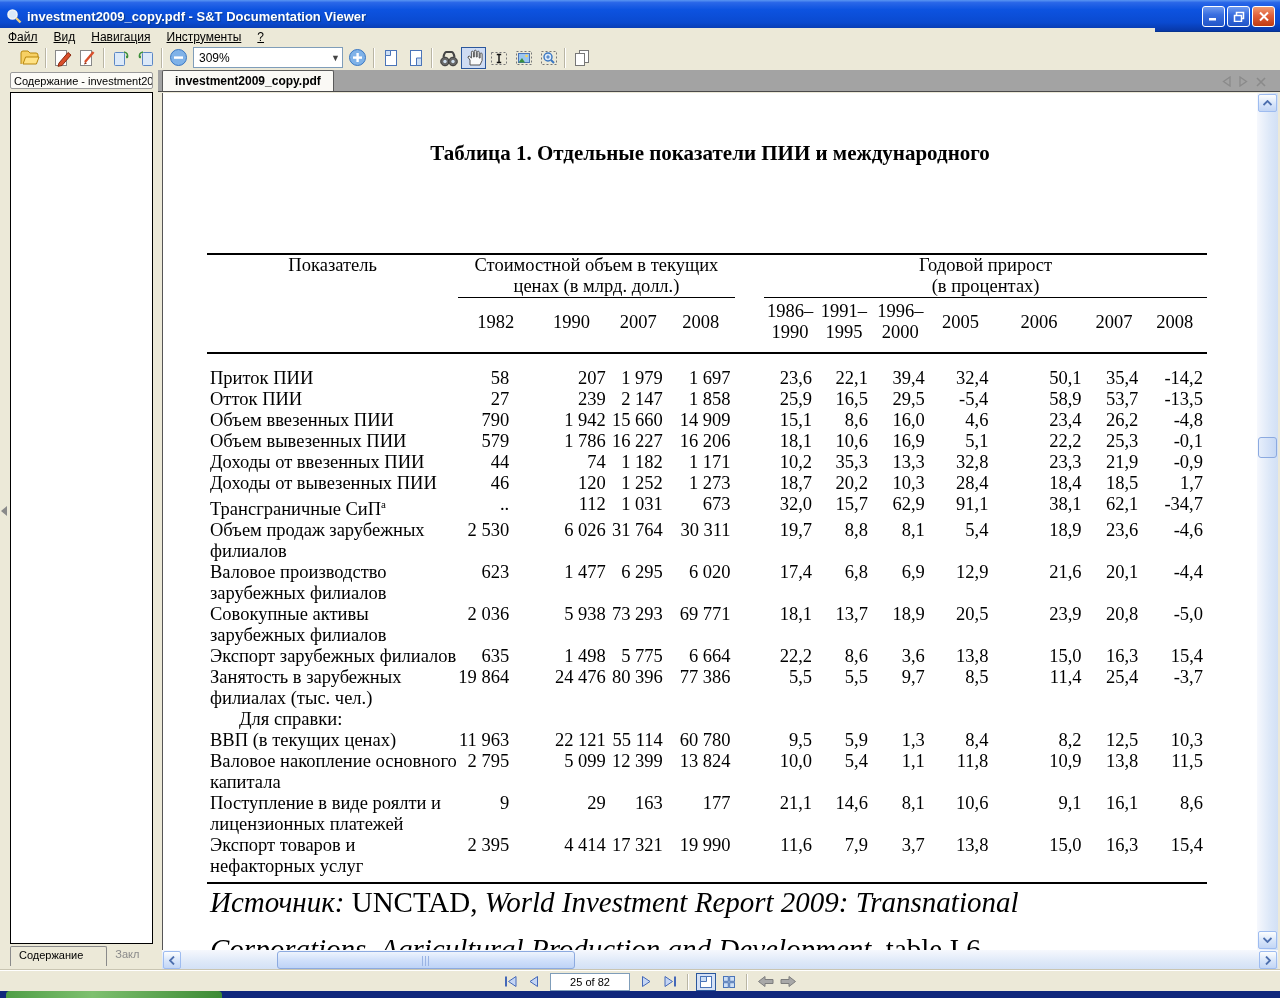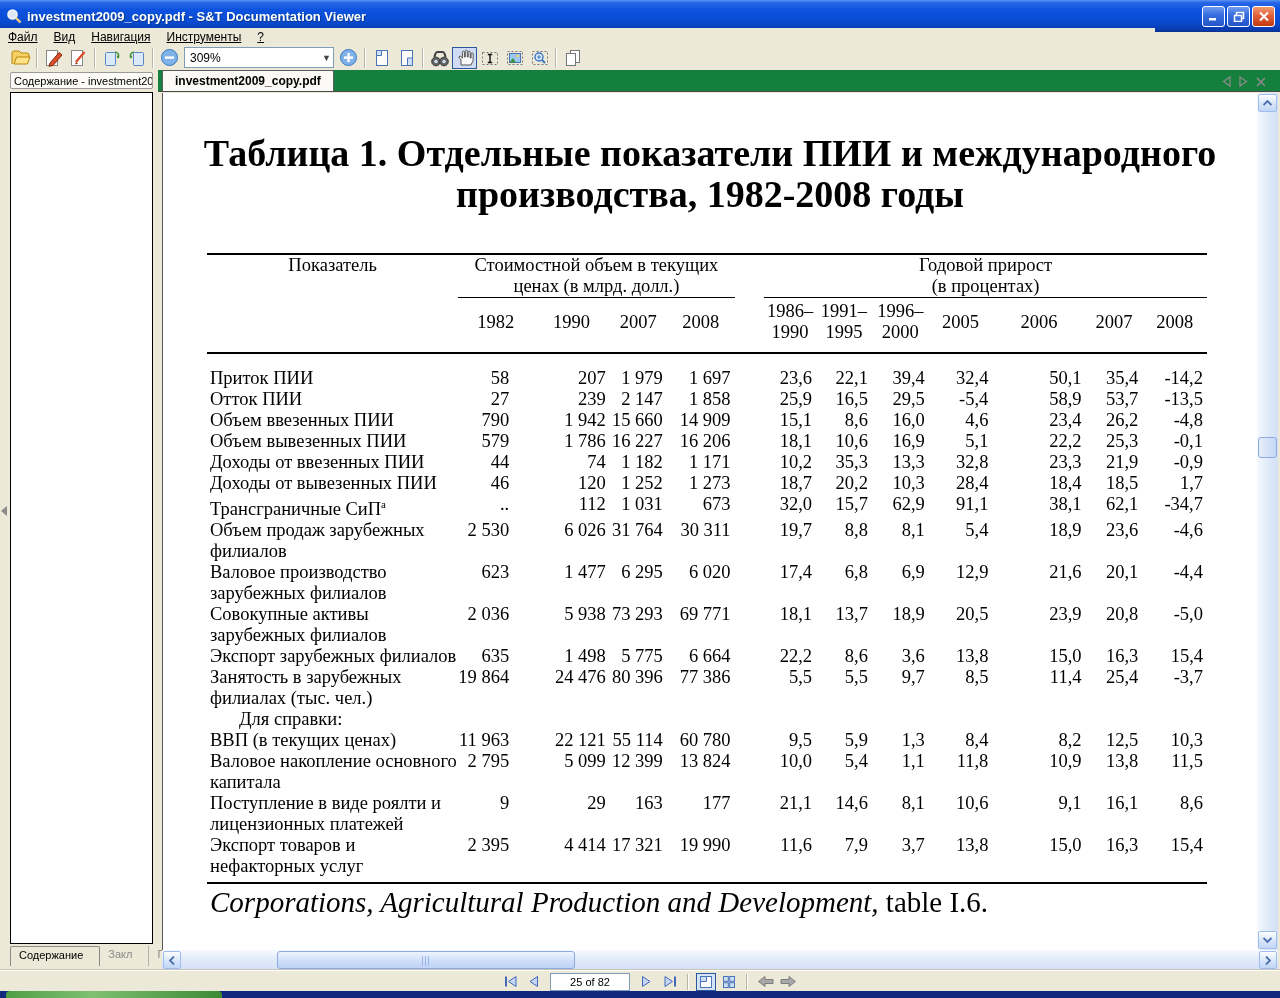--- a/index.html
+++ b/index.html
@@ -15,53 +15,53 @@
   .wbtn{width:23px;height:21px;border:1px solid #fff;border-radius:3px;padding:0;cursor:default;
         display:flex;align-items:center;justify-content:center;
         background:linear-gradient(180deg,#6f9bf0 0%,#3a6fe0 40%,#2255c8 100%);}
   .wbtn.close{background:linear-gradient(180deg,#f09a70 0%,#e0603c 45%,#c03a10 100%);}
   
   .menubar{position:absolute;left:0;top:28px;width:1155px;height:17px;background:#ece9d8;
     display:flex;align-items:center;font-size:12px;color:#000;}
   .menu-item{padding:0 8px;text-decoration:underline;cursor:default;}
   
   .toolbar{position:absolute;left:0;top:45px;width:1280px;height:25px;background:#ece9d8;
-    display:flex;align-items:center;padding-left:8px;box-sizing:border-box;}
+    display:flex;align-items:center;padding-left:17px;box-sizing:border-box;}
   .tbtn{width:25px;height:22px;display:inline-flex;align-items:center;justify-content:center;cursor:default;}
   .tbtn.sel{border:1px solid #2b579c;background:#cfdcf3;box-sizing:border-box;}
   .sep{width:1px;height:20px;background:#b9b5a4;margin:0 3px;border-right:1px solid #fff;}
   .zoombox{width:148px;height:19px;background:#fff;border:1px solid #7f9db9;display:flex;align-items:center;
     font-size:12px;margin:0 2px;}
   .zoombox .zval{flex:1;padding-left:5px;}
   .zoombox .dd{width:13px;height:100%;display:flex;align-items:center;justify-content:center;color:#444;font-size:9px;}
   
   .collapse-arrow{position:absolute;left:1px;top:506px;width:0;height:0;
     border-top:5px solid transparent;border-bottom:5px solid transparent;border-right:6px solid #8a8a8a;}
   .sidebar-header{position:absolute;left:10px;top:72px;width:143px;height:17px;background:#fcfbf7;
     border:1px solid #9a9a9a;border-radius:2px;font-size:11px;line-height:16px;padding-left:3px;
     white-space:nowrap;overflow:hidden;box-sizing:border-box;}
   .sidebar-panel{position:absolute;left:10px;top:92px;width:143px;height:852px;background:#fff;
     border:1px solid #000;box-sizing:border-box;}
   .sidebar-tabs{position:absolute;left:10px;top:946px;width:150px;height:20px;display:flex;
     align-items:stretch;font-size:11px;}
-  .stab{padding:2px 16px 0 8px;color:#8a8a8a;border-right:1px solid #b5b2a3;cursor:default;white-space:nowrap;}
+  .stab{padding:2px 23px 0 8px;color:#8a8a8a;border-right:1px solid #b5b2a3;cursor:default;white-space:nowrap;}
   .stab.active{color:#000;border:1px solid #8a8a8a;border-bottom:none;background:#ece9d8;border-radius:2px 2px 0 0;}
   
-  .tabstrip{position:absolute;left:158px;top:70px;width:1122px;height:22px;background:#15803d;
+  .tabstrip{position:absolute;left:158px;top:70px;width:1122px;height:22px;background:#a3a3a3;
     border-bottom:1px solid #4a4a4a;box-sizing:border-box;display:flex;align-items:flex-end;}
   .doctab{height:21px;box-sizing:border-box;margin-left:4px;padding:3px 12px 0 12px;font-size:12px;font-weight:bold;
     background:#faf9f5;border:1px solid #5a5a5a;border-bottom:none;border-radius:2px 2px 0 0;cursor:default;}
   .tabnav{margin-left:auto;display:flex;align-items:center;gap:8px;padding:0 14px 4px 0;}
   .tabnav span{display:inline-flex;cursor:default;}
   
   .viewport{position:absolute;left:162px;top:93px;width:1095px;height:857px;background:#fff;
     border-left:1px solid #555;box-sizing:border-box;overflow:hidden;
     font-family:"Liberation Serif",serif;color:#000;}
   .doc-title{position:absolute;top:40px;left:0;right:0;text-align:center;font-weight:bold;
-    font-size:38px;line-height:41px;}
+    font-size:21px;line-height:41px;}
   .doctable{position:absolute;top:160px;left:44px;width:1000px;border-collapse:collapse;
     border-top:2px solid #000;border-bottom:2px solid #000;font-size:18.5px;line-height:21px;}
   .doctable th,.doctable td{padding:0;font-weight:normal;vertical-align:top;}
   .lblhead{vertical-align:middle;text-align:center;border-bottom:2px solid #000;font-size:18.5px;}
   .grp{text-align:center;white-space:pre-line;border-bottom:1px solid #000;padding:4px 0 1px 0;margin-top:40px;}
   .gapth{border-bottom:2px solid #000;}
   .years th{text-align:center;border-bottom:2px solid #000;padding:3px 0 9px 0;white-space:pre-line;vertical-align:middle;}
   td.lbl{text-align:left;padding-left:3px;white-space:pre-line;}
   td.lbl.note{padding-left:32px;}
   td.num{text-align:right;padding-right:4px;white-space:nowrap;}
@@ -281,21 +281,20 @@
           <svg width="10" height="10">
             <path d="M1 1 L9 9 M9 1 L1 9" stroke="#8a8a8a" stroke-width="1.6"></path>
           </svg>
         </span>
     </span>
   </div>
 
   <div class="viewport">
     <div class="doc-title">
       <div>Таблица 1.  Отдельные показатели ПИИ и международного</div>
-      <div>производства, 1982-2008 годы</div>
     </div>
 
     <table class="doctable">
       <colgroup>
         <col style="width:253px">
           <col style="width:70px">
           <col style="width:77px">
           <col style="width:57px">
         <col style="width:68px">
           <col style="width:30px">
@@ -599,20 +598,21 @@
             <td class="num">16,3</td>
             <td class="num">15,4</td>
           </tr>
           <tr>
             <td colspan="13" class="pad2"></td>
           </tr>
         </tbody>
     </table>
 
     <div class="source">
+        <div class="src-line"><span class="it">Источник:</span><span>  UNCTAD, </span><span class="it">World Investment Report 2009:  Transnational</span></div>
         <div class="src-line"><span class="it">Corporations, Agricultural Production and Development,</span><span> table I.6.</span></div>
       </div>
   </div>
 
   <div class="vscroll">
     <span class="sbtn" style="top:1px">
         <svg width="9" height="6">
           <path d="M.5 5 L4.5 1 L8.5 5" fill="none" stroke="#4d6fae" stroke-width="1.8"></path>
         </svg>
       </span>

